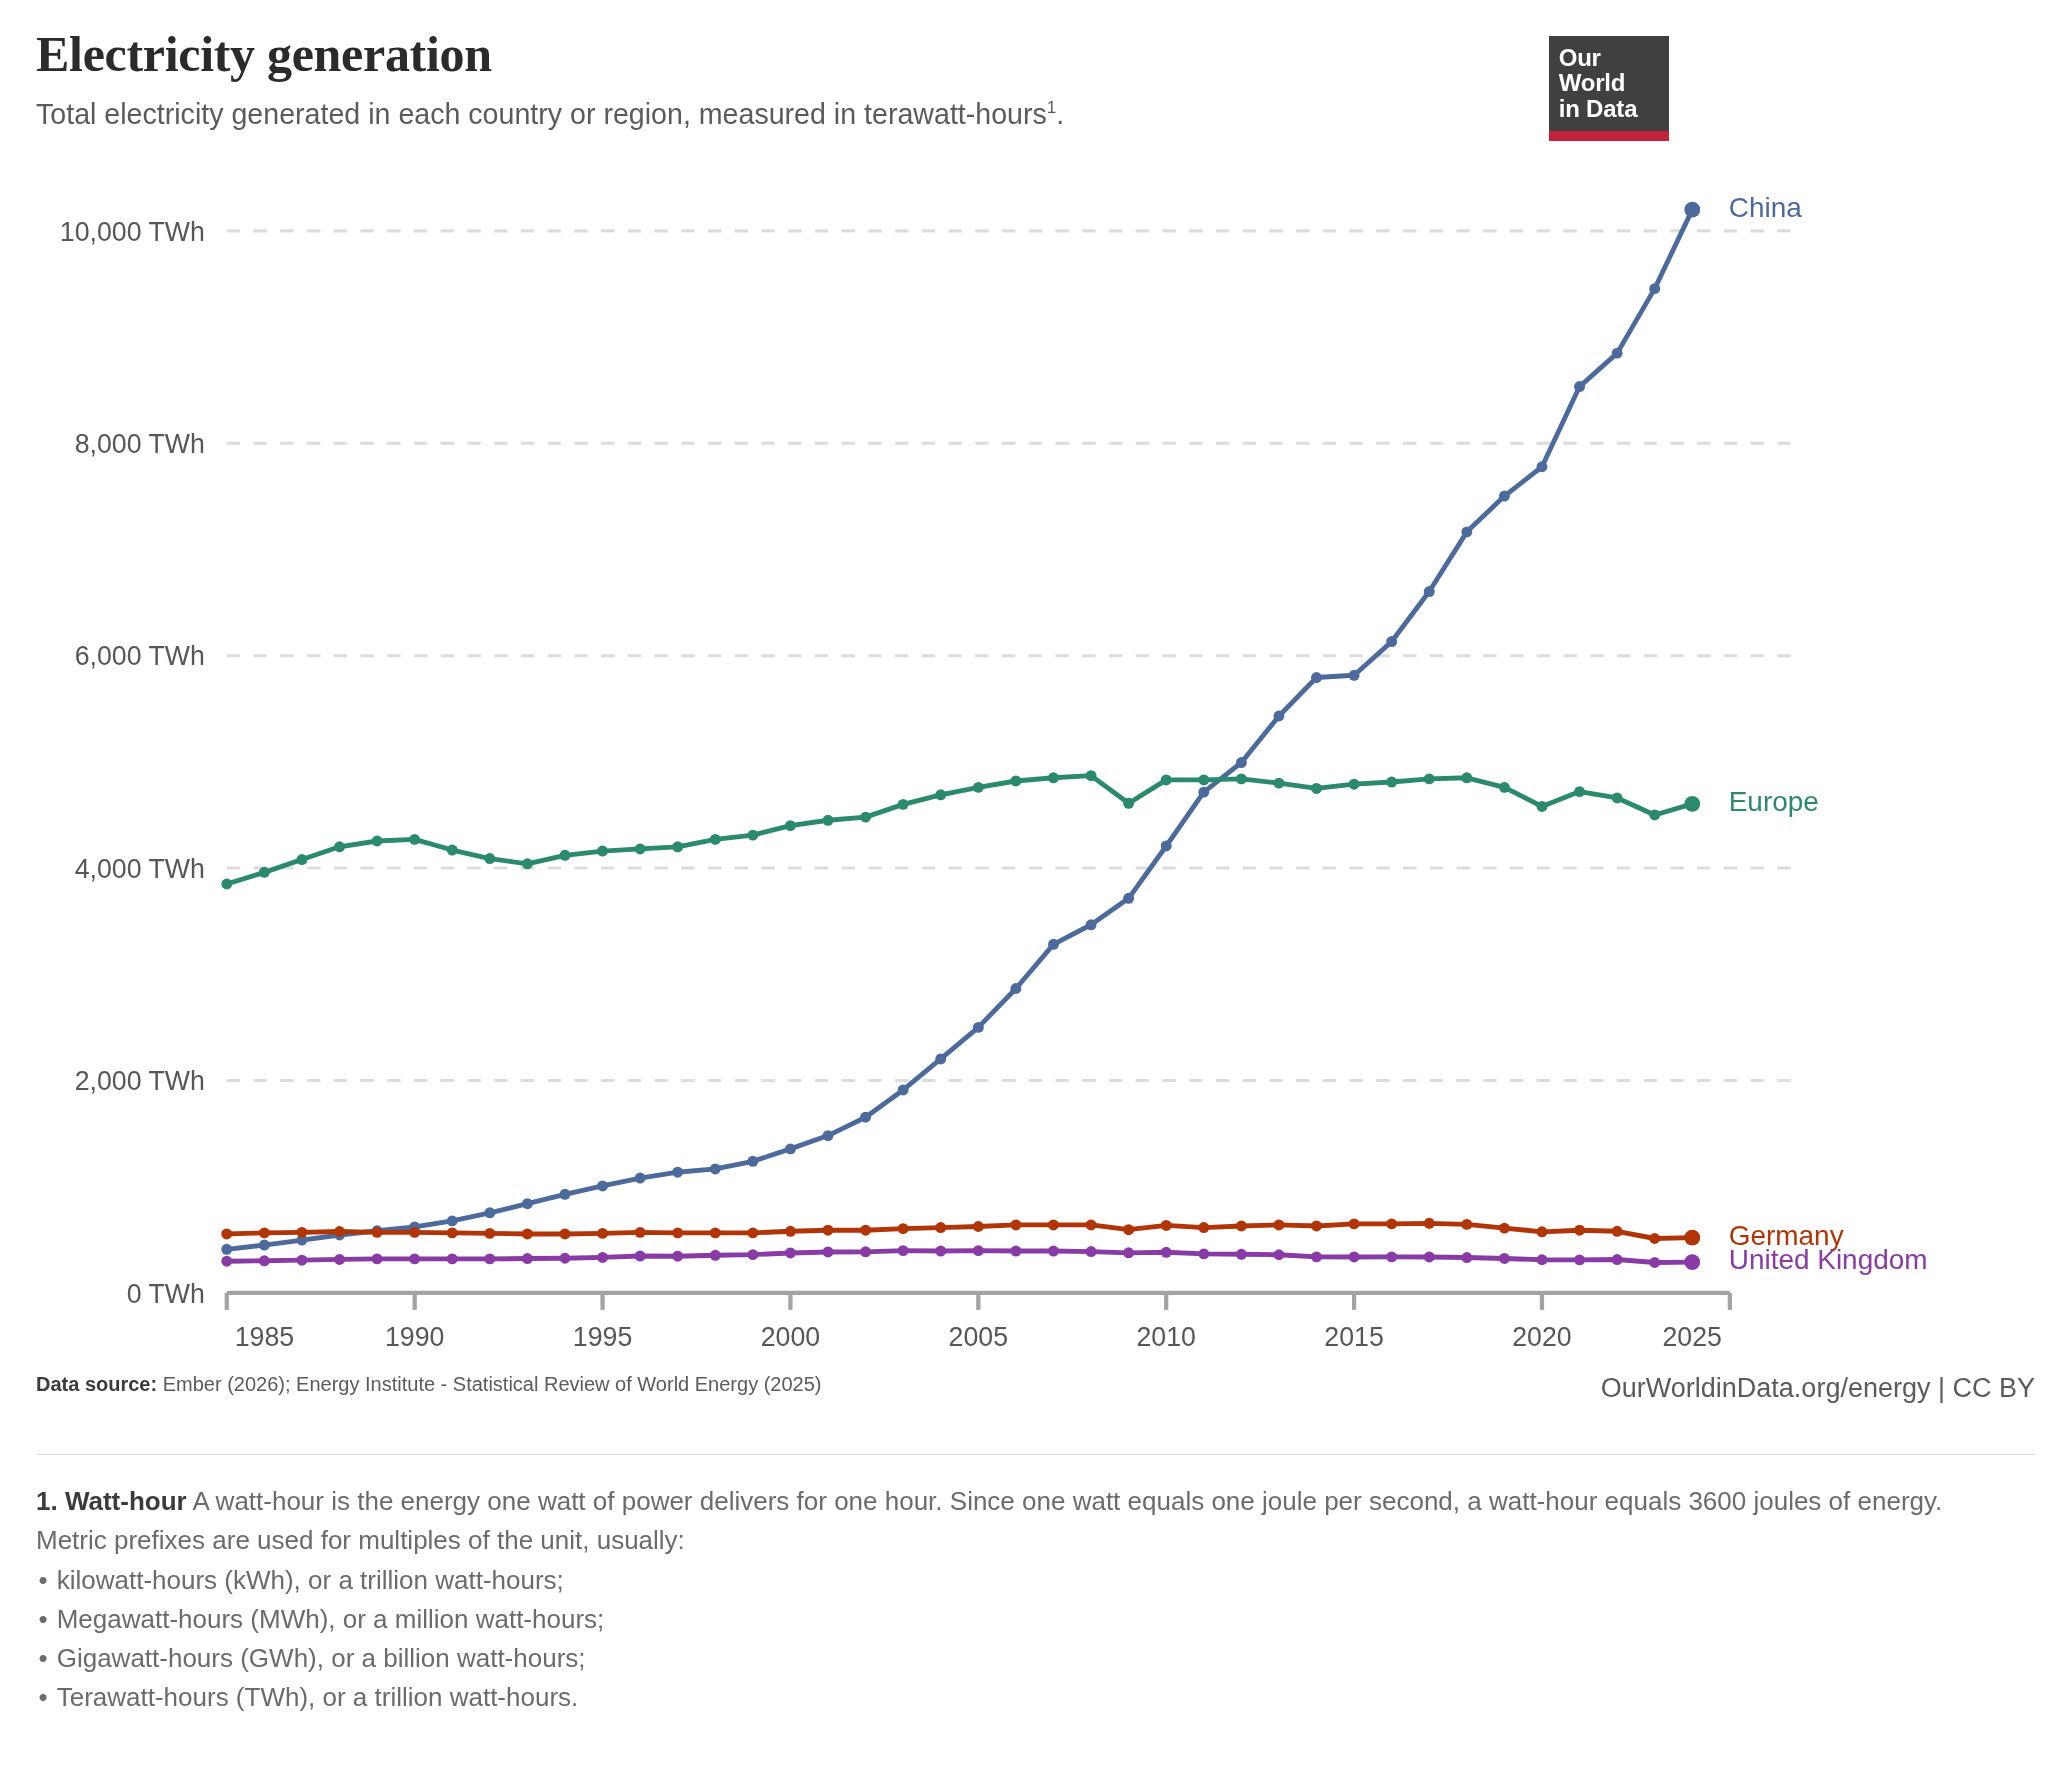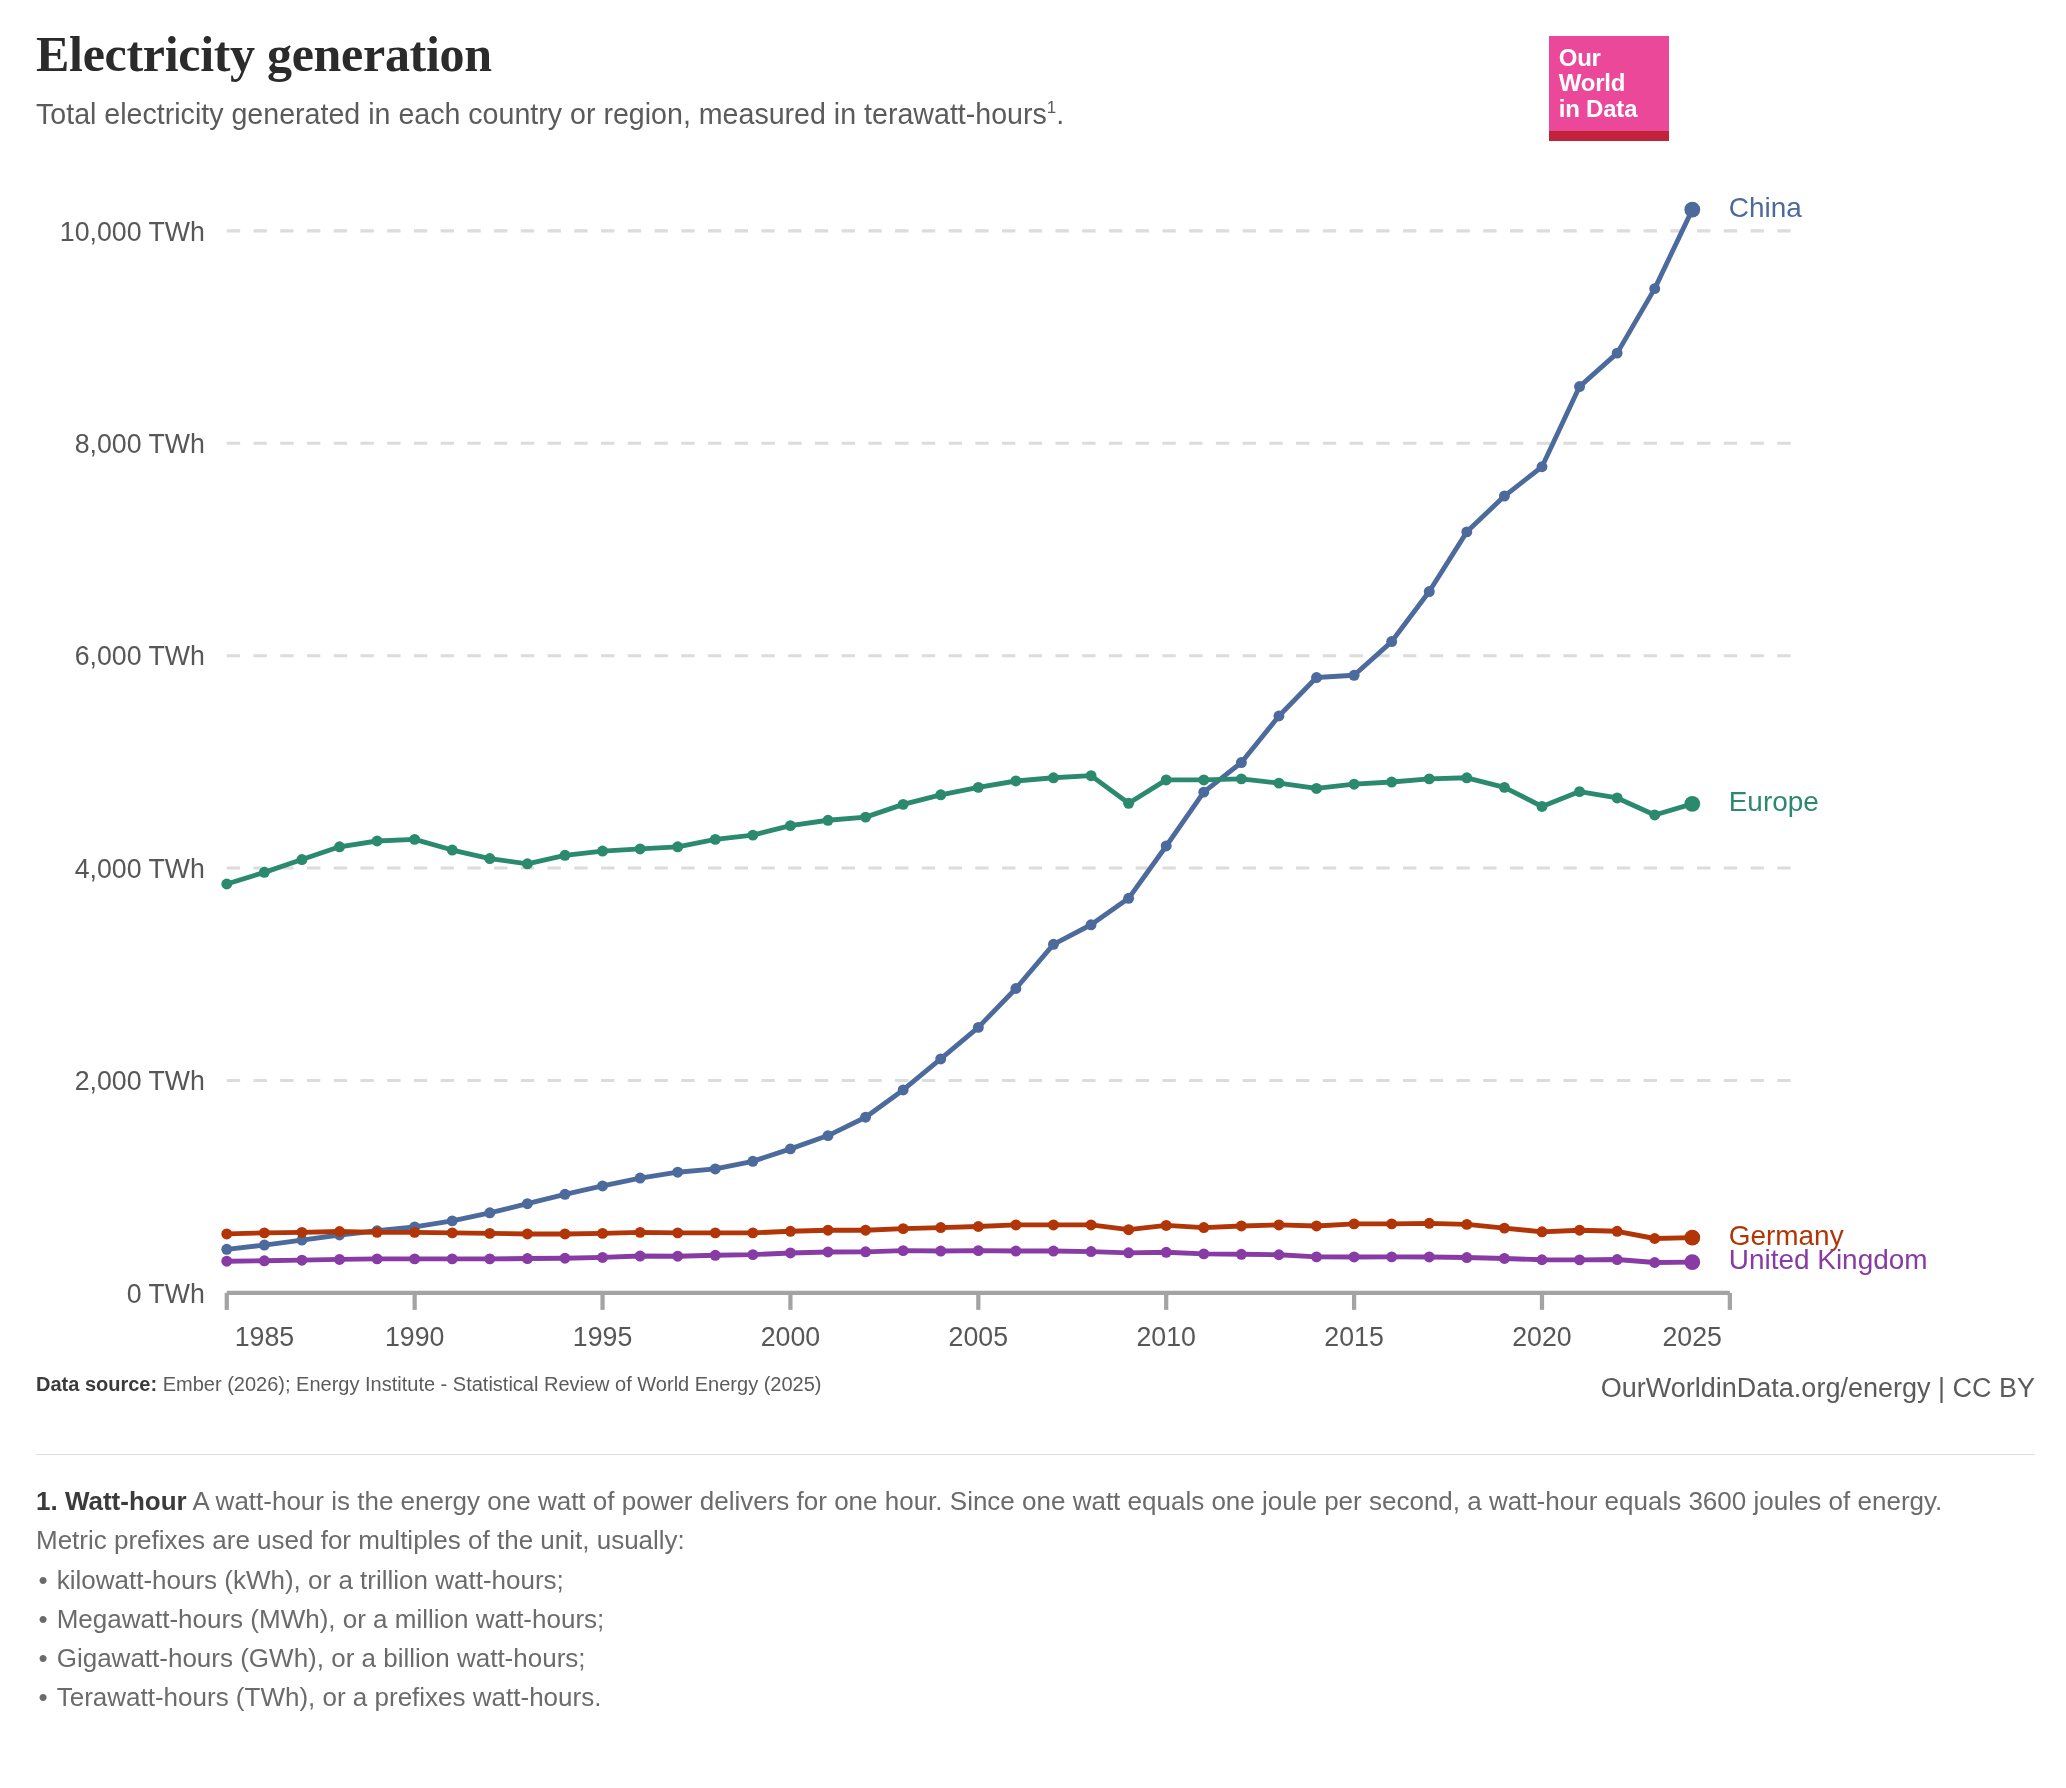--- a/index.html
+++ b/index.html
@@ -31,21 +31,21 @@
     line-height:1.25;
   }
   .chart-subtitle sup { font-size:17px; vertical-align:super; }
 
   
   .owid-logo {
     position:absolute; right:23px; top:36px;
     width:120px;
   }
   .owid-logo .box {
-    background:#ec4899;
+    background:#404040;
     padding:8.5px 9.7px 9.7px 9.7px;
     box-sizing:border-box;
   }
   .owid-logo .line {
     color:#fff;
     font-size:24px;
     font-weight:700;
     line-height:1.07;
     letter-spacing:-0.2px;
     text-align:left;
@@ -332,18 +332,18 @@
   </div>
   <div class="footer-rule"></div>
 
   <div class="footnote">
     <p><b>1. Watt-hour</b><span> A watt-hour is the energy one watt of power delivers for one hour. Since one watt equals one joule per second, a watt-hour equals 3600 joules of energy.</span></p>
     <p>Metric prefixes are used for multiples of the unit, usually:</p>
     <ul id="footnote-bullets">
         <li>kilowatt-hours (kWh), or a trillion watt-hours;</li>
         <li>Megawatt-hours (MWh), or a million watt-hours;</li>
         <li>Gigawatt-hours (GWh), or a billion watt-hours;</li>
-        <li>Terawatt-hours (TWh), or a prefixes watt-hours.</li>
+        <li>Terawatt-hours (TWh), or a trillion watt-hours.</li>
       </ul>
   </div>
 
 </div>
 
 
 </body></html>

